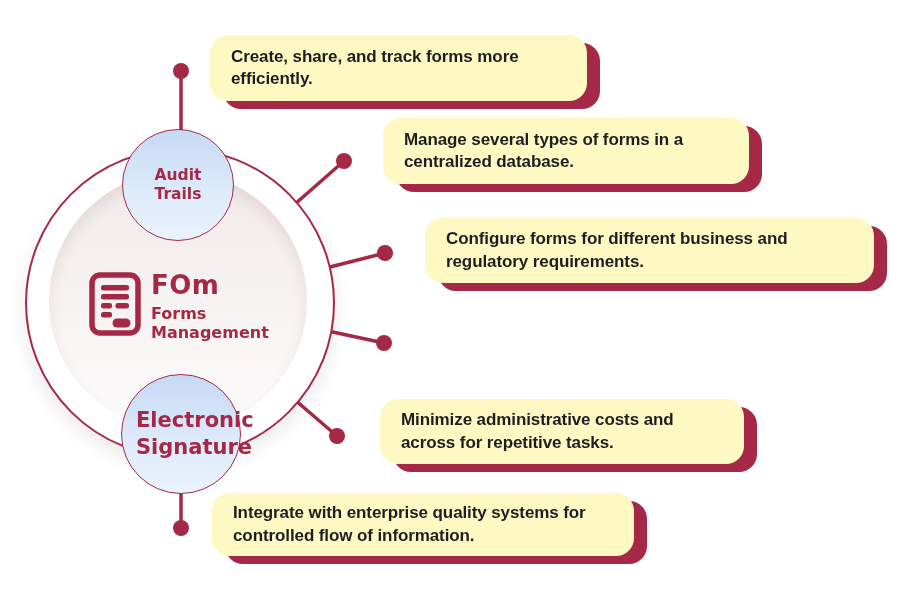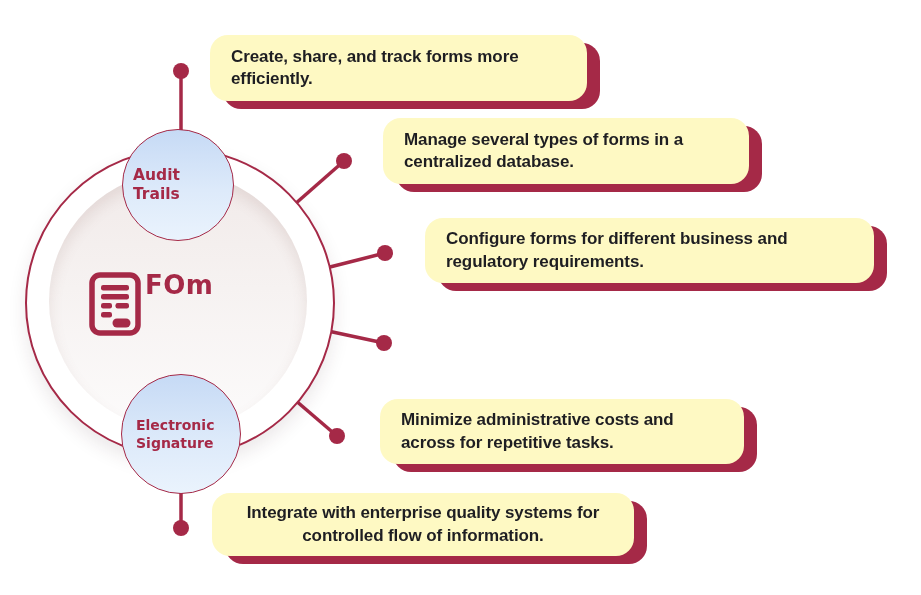--- a/index.html
+++ b/index.html
@@ -34,34 +34,34 @@
     border-radius:50%;
     background:linear-gradient(180deg,#f1eae9 0%,#f6f2f1 45%,#fcfbfb 100%);
     box-shadow:inset 0 8px 14px rgba(140,100,95,0.14);
   }
 
   
   .sat-circle{
     position:absolute;border-radius:50%;
     border:1.5px solid var(--crimson);
     background:linear-gradient(180deg,#c6daf5 0%,#ddeafa 55%,#eaf3fd 100%);
-    display:flex;align-items:center;justify-content:center;
+    display:flex;align-items:center;justify-content:center;text-align:center;
     color:var(--crimson);
     font-family:"DejaVu Sans", sans-serif;
     font-weight:bold;
     z-index:3;
   }
   .sat-audit{left:122px;top:129px;width:110px;height:110px;font-size:15.5px;line-height:1.25;}
-  .sat-esig{left:121px;top:374px;width:118px;height:118px;font-size:14px;line-height:1.3;}
+  .sat-esig{left:121px;top:374px;width:118px;height:118px;font-size:21px;line-height:1.3;}
   .sat-circle .sat-label{width:90px;}
 
   
   .center-block{
     position:absolute;left:89px;top:272px;z-index:4;
-    display:flex;gap:4px;align-items:flex-start;
+    display:flex;gap:10px;align-items:flex-start;
   }
   .doc-icon{display:block;}
   .center-text{
     font-family:"DejaVu Sans", sans-serif;color:var(--crimson);
   }
   .product-abbr{font-size:26px;font-weight:bold;line-height:1.05;letter-spacing:0.5px;}
   .product-name{margin-top:6px;font-size:16px;font-weight:600;line-height:1.16;width:125px;}
 
   
   .benefit{
@@ -72,21 +72,21 @@
     padding:0 21px;box-sizing:border-box;
     color:var(--text-dark);
     font-weight:bold;font-size:17px;line-height:1.32;
     letter-spacing:-0.1px;
   }
   .b1{left:210px;top:35px;width:377px;height:66px;}
   .b2{left:383px;top:118px;width:366px;height:66px;}
   .b3{left:425px;top:218px;width:449px;height:65px;}
   .b4{left:437px;top:312px;width:411px;height:63px;}
   .b5{left:380px;top:399px;width:364px;height:65px;}
-  .b6{left:212px;top:493px;width:422px;height:63px;text-align:center;}
+  .b6{left:212px;top:493px;width:422px;height:63px;}
 </style>
 </head>
 <body>
 
 <div class="canvas">
 
   <svg class="connectors" width="921" height="595" viewBox="0 0 921 595" aria-hidden="true">
     <line x1="181" y1="74" x2="181" y2="142"></line>
     <line x1="295" y1="204" x2="344" y2="161"></line>
     <line x1="326" y1="268" x2="385" y2="253"></line>
@@ -119,20 +119,21 @@
         <rect x="12" y="13" width="28" height="5.5" rx="2.2"></rect>
         <rect x="12" y="22" width="28" height="5.5" rx="2.2"></rect>
         <rect x="12" y="31" width="11" height="5.5" rx="2.2"></rect>
         <rect x="26.5" y="31" width="13.5" height="5.5" rx="2.2"></rect>
         <rect x="12" y="40" width="11" height="5.5" rx="2.2"></rect>
         <rect x="23.5" y="46.5" width="18" height="9" rx="4.5"></rect>
       </g>
     </svg>
     <div class="center-text">
       <div class="product-abbr">FOm</div>
+      <div class="product-name">Forms Management</div>
     </div>
   </div>
 
   <div class="benefit b1">
     <span>Create, share, and track forms more efficiently.</span>
   </div>
   <div class="benefit b2">
     <span>Manage several types of forms in a centralized database.</span>
   </div>
   <div class="benefit b3">

